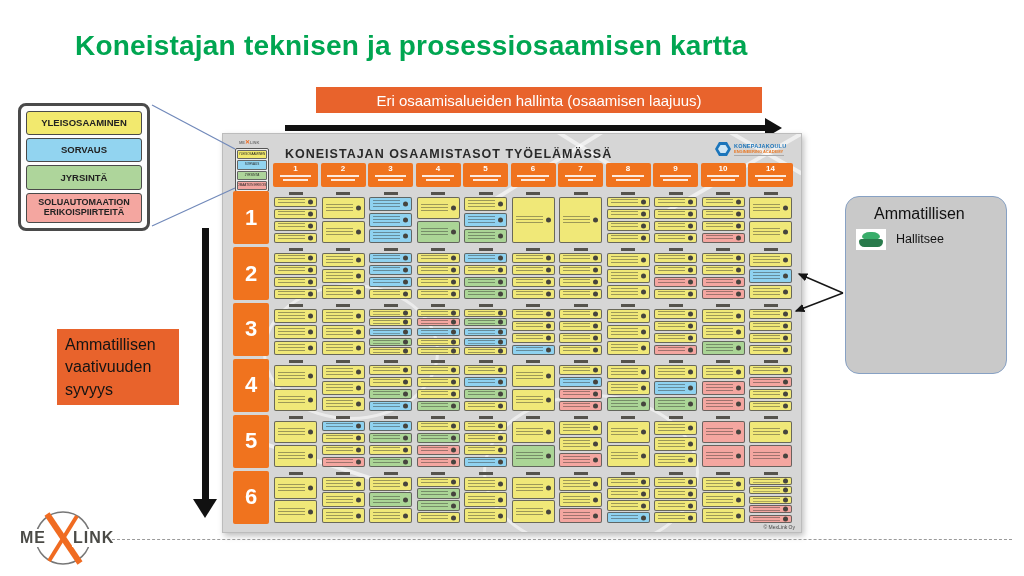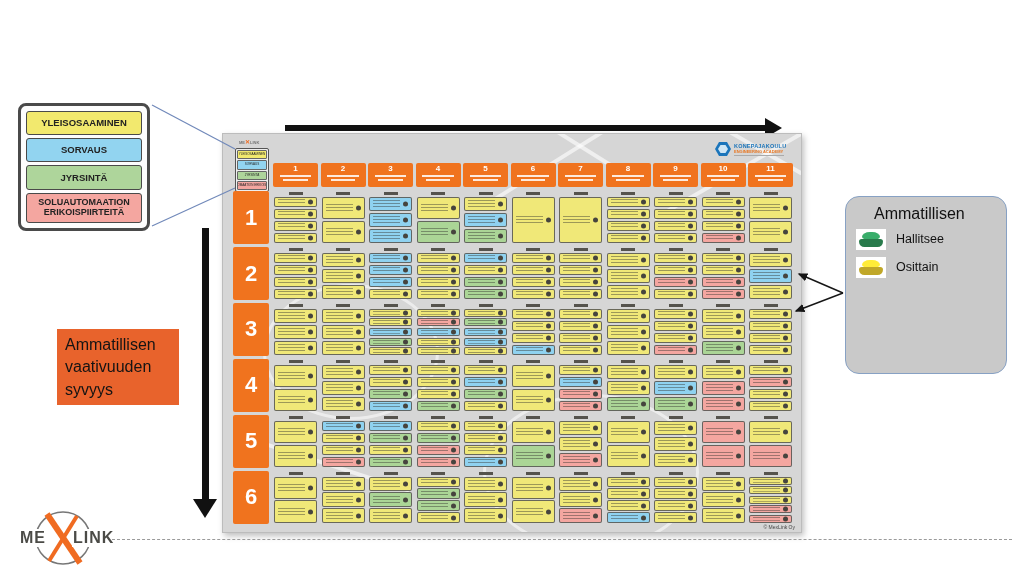--- a/index.html
+++ b/index.html
@@ -99,21 +99,23 @@
   .mexlogo{position:absolute;left:6px;top:504px;width:130px;height:66px;}
   .logo-text{position:absolute;font-size:16px;font-weight:bold;color:#4B4B47;background:#fff;
           letter-spacing:1px;padding:0 1px;}
   .footer-line{position:absolute;left:112px;top:539px;width:900px;border-top:1px dashed #9a9a9a;}
 </style>
 </head>
 <body>
 
 <div id="slide">
 
-
+  <div class="title">Koneistajan teknisen ja prosessiosaamisen kartta</div>
+
+  <div class="banner">Eri osaamisalueiden hallinta (osaamisen laajuus)</div>
   <div class="harrow"></div>
   <div class="harrow-head"></div>
 
   <div class="legend-box" id="legend-box">
       <div class="lrow" style="background: rgb(242, 233, 110);">YLEISOSAAMINEN</div>
       <div class="lrow" style="background: rgb(146, 212, 240);">SORVAUS</div>
       <div class="lrow" style="background: rgb(174, 213, 155);">JYRSINTÄ</div>
       <div class="lrow" style="background: rgb(244, 166, 160);">SOLUAUTOMAATION ERIKOISPIIRTEITÄ</div>
     </div>
 
@@ -131,20 +133,21 @@
     <div class="patx" style="left:30px;top:330px;width:160px;height:4px;transform:rotate(18deg);"></div>
 
     <div class="mini-mex"><span>ME</span><span class="x">✕</span><span>LINK</span></div>
     <div class="mini-legend" id="mini-legend">
         <div class="mrow" style="background: rgb(242, 233, 110);">YLEISOSAAMINEN</div>
         <div class="mrow" style="background: rgb(146, 212, 240);">SORVAUS</div>
         <div class="mrow" style="background: rgb(174, 213, 155);">JYRSINTÄ</div>
         <div class="mrow" style="background: rgb(244, 166, 160);">SOLUAUTOMAATION ERIKOISPIIRTEITÄ</div>
       </div>
 
+    <div class="p-title">KONEISTAJAN OSAAMISTASOT TYÖELÄMÄSSÄ</div>
 
     <div class="brand">
       <div class="hex"></div>
       <div class="brand-text">
         <span class="brand-l1">KONEPAJAKOULU</span>
         <span class="brand-l2">ENGINEERING ACADEMY</span>
         <span class="brand-tag"></span>
       </div>
     </div>
 
@@ -193,21 +196,21 @@
         <div class="colnum">9</div>
         <div class="wline"></div>
         <div class="wline2"></div>
       </div>
       <div class="colh" style="left: 477.5px;">
         <div class="colnum">10</div>
         <div class="wline"></div>
         <div class="wline2"></div>
       </div>
       <div class="colh" style="left: 525px;">
-        <div class="colnum">11</div>
+        <div class="colnum">14</div>
         <div class="wline"></div>
         <div class="wline2"></div>
       </div>
       <div class="rowh" style="top: 57px;">1</div>
       <div class="rowh" style="top: 112.9px;">2</div>
       <div class="rowh" style="top: 168.8px;">3</div>
       <div class="rowh" style="top: 224.7px;">4</div>
       <div class="rowh" style="top: 280.6px;">5</div>
       <div class="rowh" style="top: 336.5px;">6</div>
       <div class="cell" style="left: 50px; top: 57px;">
@@ -1418,29 +1421,20 @@
     <div class="a-title">Ammatillisen</div>
     <div id="assess-items">
         <div class="arow">
           <div class="magwrap">
             <div class="mag">
               <div class="cap" style="background: rgb(47, 144, 88);"></div>
               <div class="base" style="background: rgb(47, 144, 88);"></div>
             </div>
           </div>
           <div class="alabel">Hallitsee</div>
-        </div>
-        <div class="arow">
-          <div class="magwrap">
-            <div class="mag">
-              <div class="cap" style="background: rgb(226, 197, 47);"></div>
-              <div class="base" style="background: rgb(226, 197, 47);"></div>
-            </div>
-          </div>
-          <div class="alabel">Osittain</div>
         </div>
       </div>
   </div>
 
   <svg id="overlay">
     <defs>
       <marker id="ah" markerWidth="8" markerHeight="8" refX="6" refY="3" orient="auto">
         <path d="M0,0 L7,3 L0,6 z" fill="#161616"></path>
       </marker>
     </defs>

